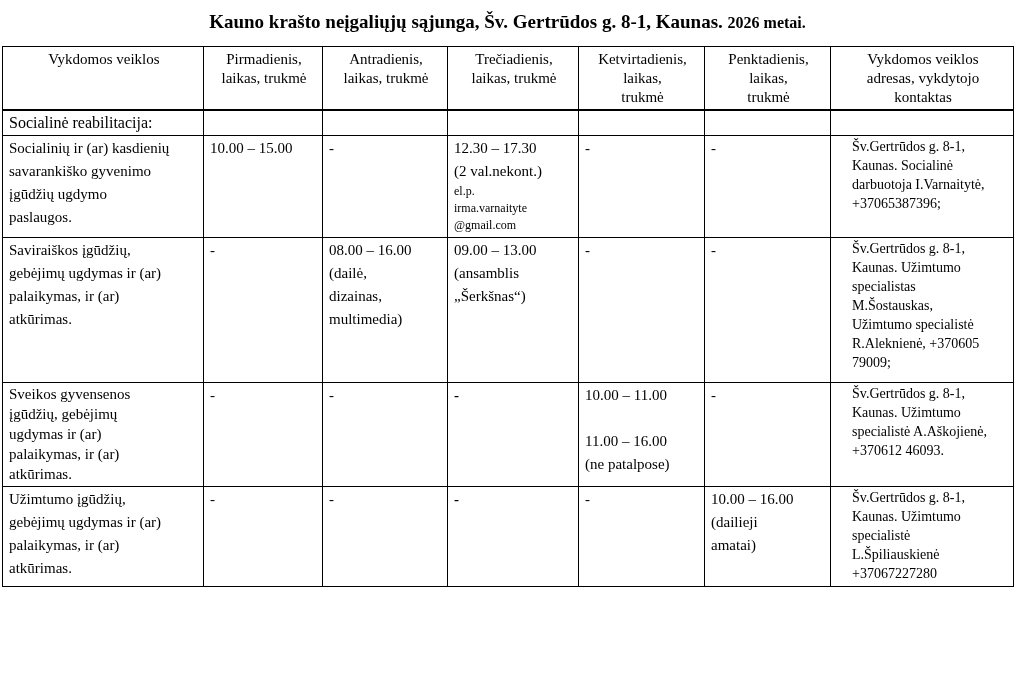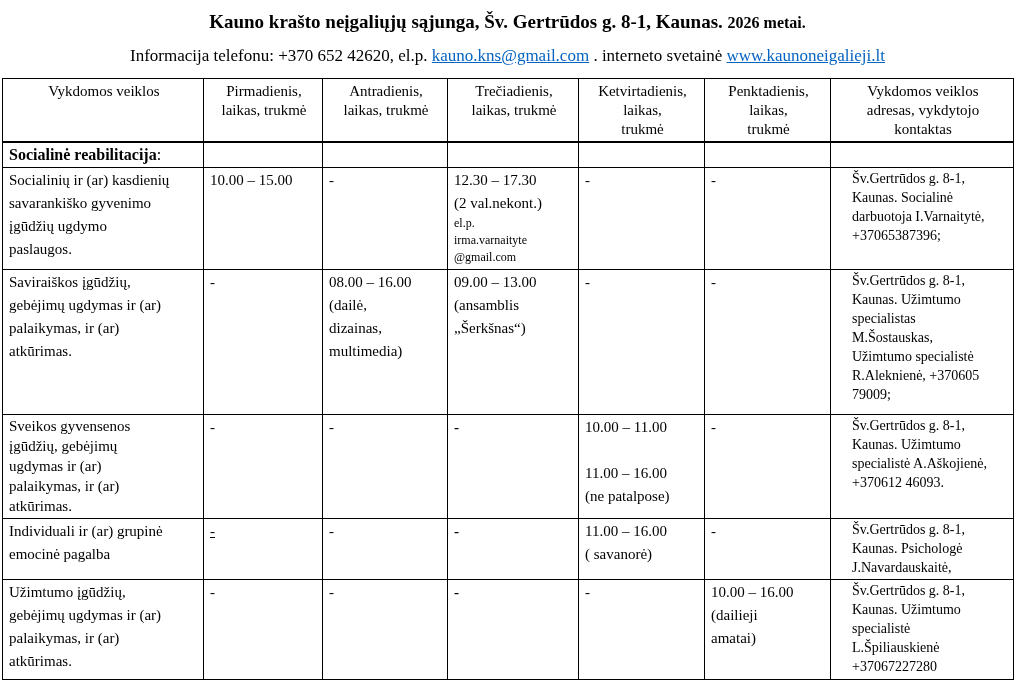--- a/index.html
+++ b/index.html
@@ -15,21 +15,21 @@
   .infoline { text-align: center; margin-top: 12px; font-size: 17px; line-height: 20px; }
   .infoline a { color: #0563c1; text-decoration: underline; cursor: pointer; }
 
   table.schedule {
     border-collapse: collapse; table-layout: fixed;
     width: 1011px; margin: 12px 0 0 2px;
   }
   td { border: 1px solid #000; vertical-align: top; padding: 1px 4px 2px 6px; overflow: hidden; }
   tr.thead td { text-align: center; font-size: 15px; line-height: 19px; padding-top: 3px; border-bottom: 2px solid #000; margin-left: 27px; }
   tr.section td { font-size: 16px; line-height: 20px; padding-top: 2px; }
-  tr.section .b { font-weight: bold; }
+  tr.section .b { font-weight: normal; }
   tr.h-header { height: 58px; }
   tr.h-section { height: 25px; }
   tr.r1 { height: 102px; }
   tr.r2 { height: 145px; }
   tr.r3 { height: 100px; }
   tr.r4 { height: 57px; }
   tr.r5 { height: 100px; }
   .pre { white-space: pre-line; }
   .c-act { font-size: 15px; line-height: 23px; }
   .c-act.lh20 { line-height: 20px; }
@@ -43,21 +43,20 @@
 <body>
 
 <div>
 
   <div class="title">
     <span>Kauno krašto neįgaliųjų sąjunga, Šv. Gertrūdos g. 8-1, Kaunas.</span>
     <span class="year">2026 metai.</span>
   </div>
 
 
-  <div class="infoline"><span>Informacija telefonu: +370 652 42620, el.p. </span><a href="#">kauno.kns@gmail.com</a><span> . interneto svetainė </span><a href="#">www.kaunoneigalieji.lt</a></div>
 
   <table class="schedule">
     <colgroup>
       <col style="width:201px">
         <col style="width:119px">
         <col style="width:125px">
       <col style="width:131px">
         <col style="width:126px">
         <col style="width:126px">
       <col style="width:183px">
@@ -152,33 +151,20 @@
 
 11.00 – 16.00
 (ne patalpose)</td>
       <td class="pre c-day">-</td>
       <td class="pre c-contact">Šv.Gertrūdos g. 8-1,
 Kaunas. Užimtumo
 specialistė A.Aškojienė,
 +370612 46093.</td>
     </tr>
 
-    <tr class="r4">
-      <td class="pre c-act">Individuali ir (ar) grupinė
-emocinė pagalba</td>
-      <td class="pre c-day u">-</td>
-      <td class="pre c-day">-</td>
-      <td class="pre c-day b">-</td>
-      <td class="pre c-day">11.00 – 16.00
-( savanorė)</td>
-      <td class="pre c-day">-</td>
-      <td class="pre c-contact">Šv.Gertrūdos g. 8-1,
-Kaunas. Psichologė
-J.Navardauskaitė,</td>
-    </tr>
 
     <tr class="r5">
       <td class="pre c-act">Užimtumo įgūdžių,
 gebėjimų ugdymas ir (ar)
 palaikymas, ir (ar)
 atkūrimas.</td>
       <td class="pre c-day">-</td>
       <td class="pre c-day">-</td>
       <td class="pre c-day b">-</td>
       <td class="pre c-day">-</td>

